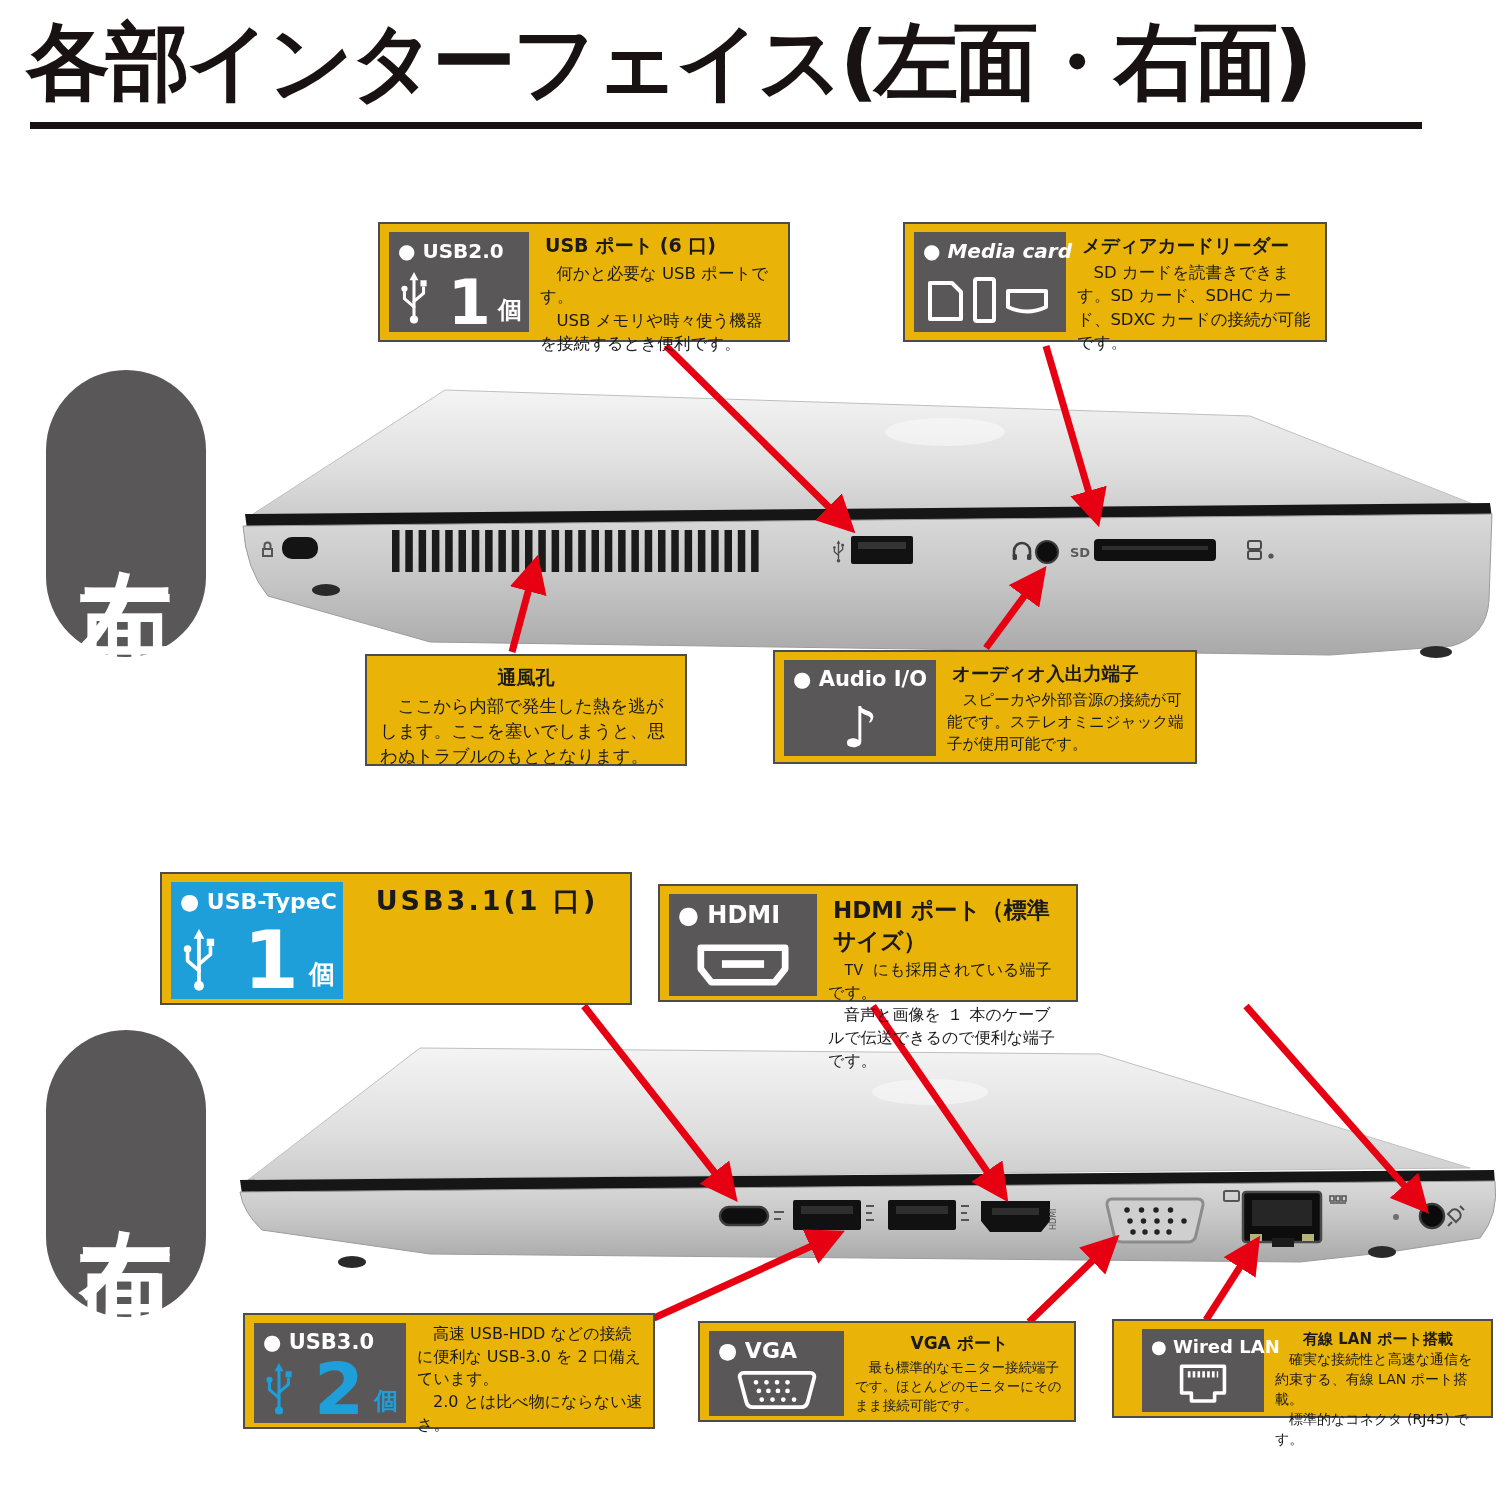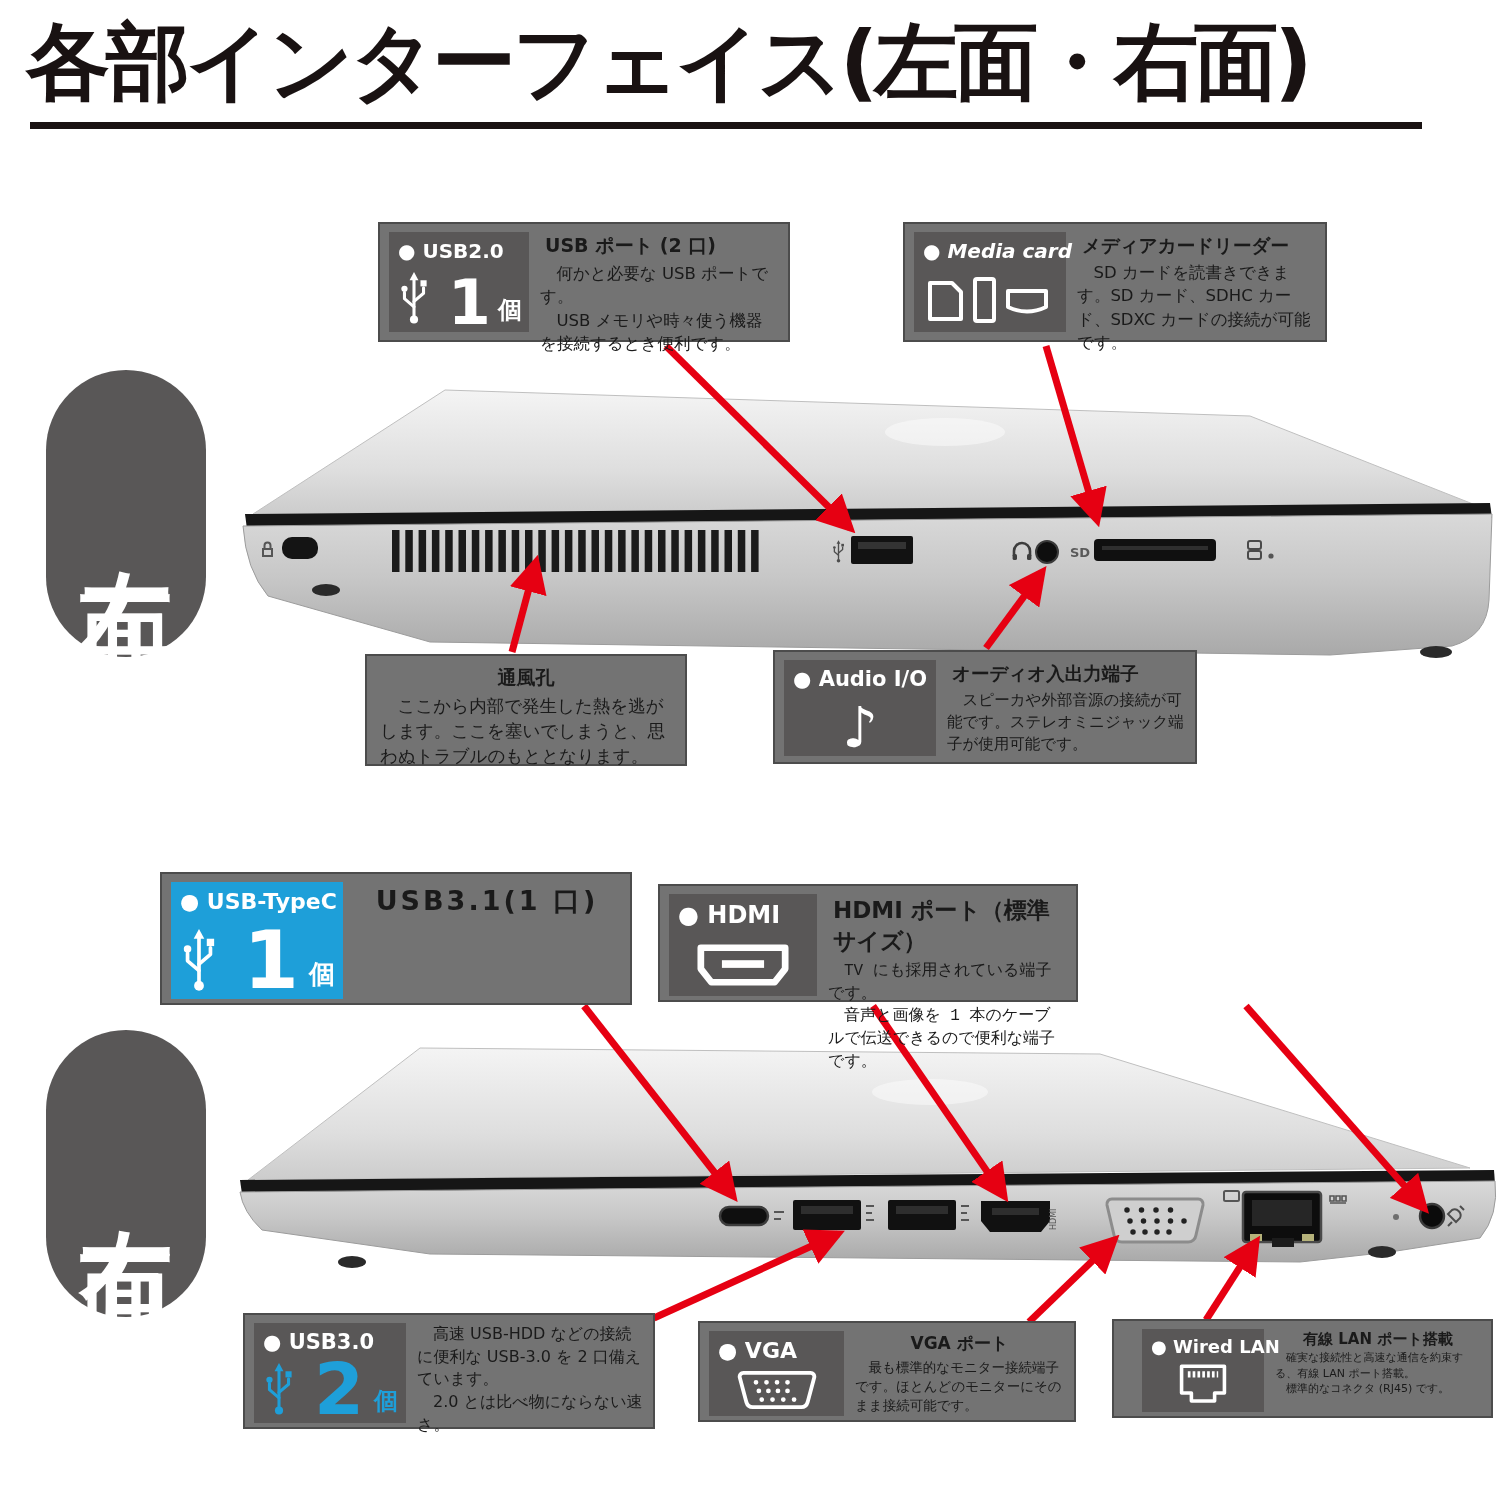--- a/index.html
+++ b/index.html
@@ -16,21 +16,21 @@
              border-radius:84px;display:flex;align-items:center;justify-content:center;}
   .side-pill span{writing-mode:vertical-rl;text-orientation:upright;color:#fff;
                   font-size:92px;font-weight:800;letter-spacing:26px;line-height:1;margin-top:18px;}
   .pill-left{top:370px;} .pill-right{top:1030px;}
 
   
   .laptop-svg{position:absolute;z-index:1;}
   .arrows-svg{position:absolute;left:0;top:0;z-index:2;pointer-events:none;}
 
   
-  .callout{position:absolute;z-index:3;background:#737373;border:2px solid #4c4c4c;
+  .callout{position:absolute;z-index:3;background:#eab308;border:2px solid #4c4c4c;
            box-sizing:border-box;display:flex;gap:11px;padding:8px 10px 8px 9px;}
   .tile{position:relative;background:#595757;color:#fff;flex-shrink:0;}
   .tile.blue{background:#1e9fd9;}
   .tlabel{position:absolute;top:7px;left:9px;font-weight:800;white-space:nowrap;}
   .trident{position:absolute;left:10px;bottom:7px;}
   .bignum{position:absolute;bottom:-2px;font-weight:800;line-height:1;}
   .unit{position:absolute;font-weight:700;}
   .ctext{flex:1;min-width:0;}
   .heading{font-weight:800;margin:1px 0 3px 0;padding-left:5px;}
   .heading.center{text-align:center;padding-left:0;}
@@ -77,21 +77,21 @@
   .c-usb3 .bignum{font-size:72px;right:42px;color:#1e9fd9;} 
   .c-usb3 .unit{font-size:24px;right:8px;bottom:6px;color:#1e9fd9;}
 
   .c-vga{left:698px;top:1321px;width:378px;height:101px;}
   .c-vga .tile{width:135px;height:85px;}
   .c-vga .tlabel{font-size:22px;} .c-vga .heading{font-size:17px;} .c-vga .para{font-size:13.5px;}
   .vga-glyph{position:absolute;left:50%;transform:translateX(-50%);bottom:5px;}
 
   .c-lan{left:1112px;top:1319px;width:381px;height:99px;padding-left:28px;}
   .c-lan .tile{width:122px;height:83px;}
-  .c-lan .tlabel{font-size:18px;} .c-lan .heading{font-size:15px;margin-bottom:1px;} .c-lan .para{font-size:11px;}
+  .c-lan .tlabel{font-size:18px;} .c-lan .heading{font-size:15px;margin-bottom:1px;} .c-lan .para{font-size:14px;}
   .rj45-glyph{position:absolute;left:50%;transform:translateX(-50%);bottom:4px;}
 </style>
 </head>
 <body>
 
 <div class="page">
 
   <svg width="0" height="0" style="position:absolute" aria-hidden="true">
     <defs>
       <symbol id="usb-trident" viewBox="0 0 44 78">
@@ -220,21 +220,21 @@
   <div class="callout c-usb2">
     <div class="tile">
       <div class="tlabel">● USB2.0</div>
       <svg class="trident" width="30" height="54" viewBox="0 0 44 78" style="color:#fff">
           <use href="#usb-trident"></use>
         </svg>
       <div class="bignum">1</div>
       <div class="unit">個</div>
     </div>
     <div class="ctext">
-      <div class="heading">USB ポート (2 口)</div>
+      <div class="heading">USB ポート (6 口)</div>
       <div class="body">
           <div class="para">　何かと必要な USB ポートです。</div>
           <div class="para">　USB メモリや時々使う機器を接続するとき便利です。</div>
         </div>
     </div>
   </div>
 
   <div class="callout c-media">
     <div class="tile">
       <div class="tlabel">● Media card</div>

